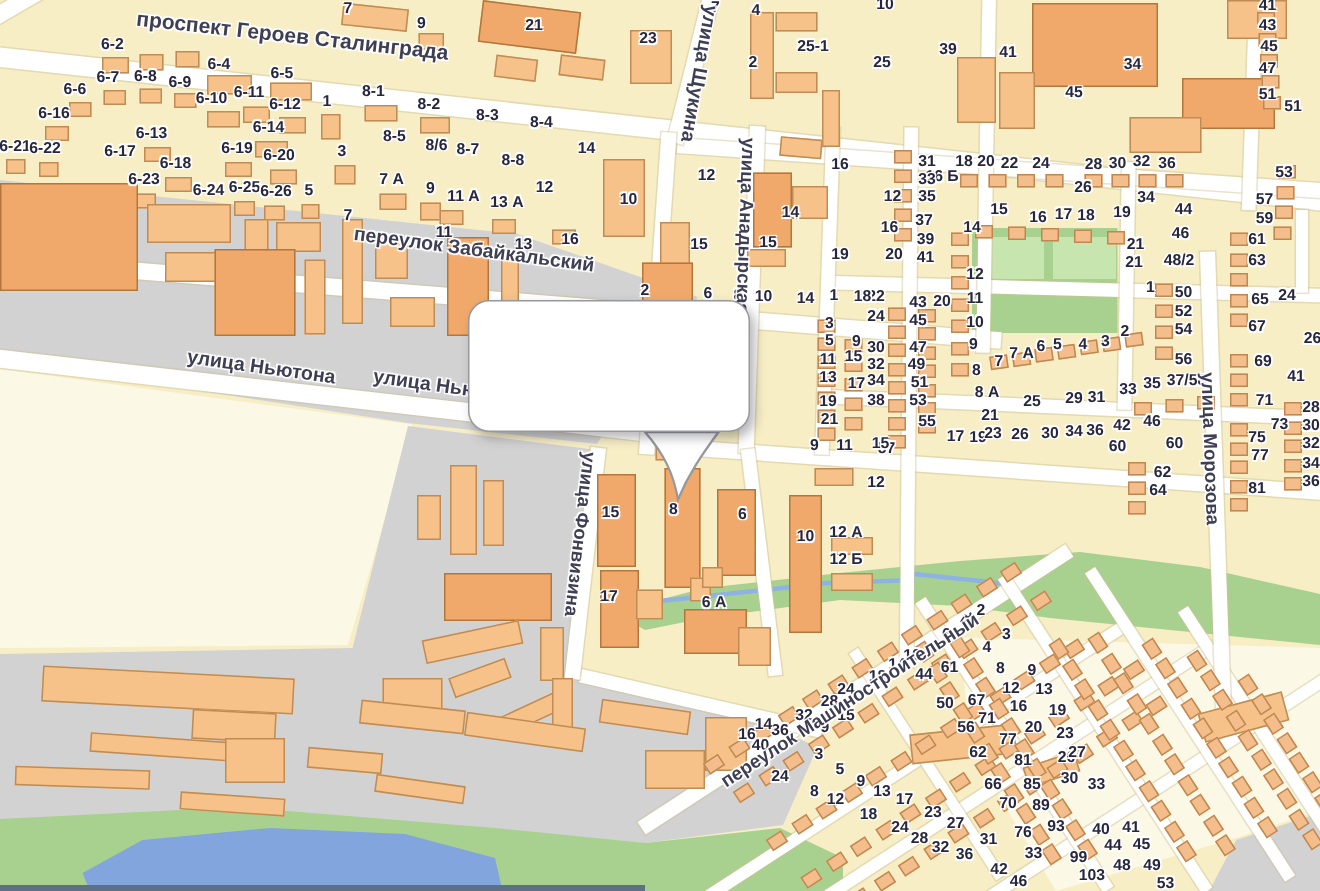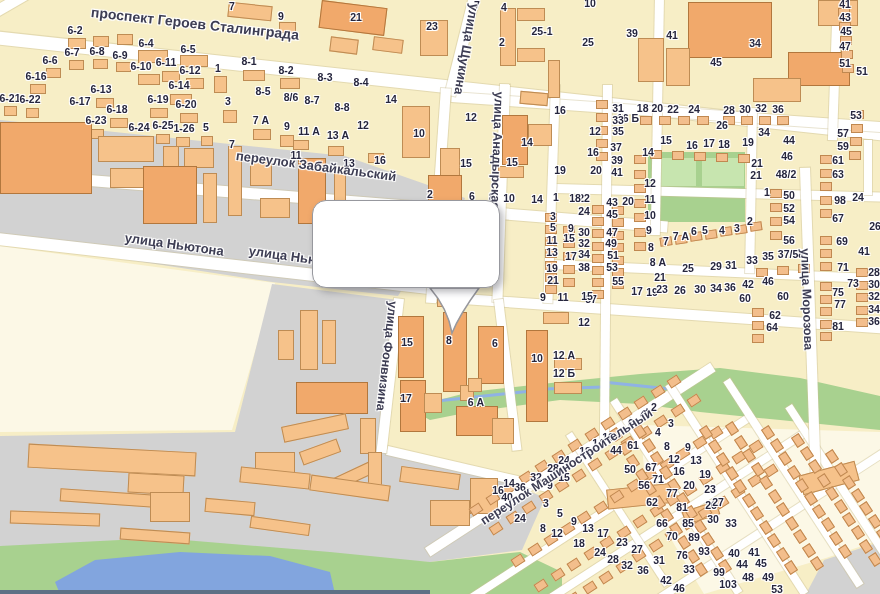--- a/index.html
+++ b/index.html
@@ -449,21 +449,21 @@
       <div class="num" style="left: 30px; top: 99px; color: rgb(38, 38, 62);">6-22</div>
       <div class="num" style="left: 101px; top: 89px; color: rgb(38, 38, 62);">6-13</div>
       <div class="num" style="left: 80px; top: 101px; color: rgb(38, 38, 62);">6-17</div>
       <div class="num" style="left: 158px; top: 99px; color: rgb(38, 38, 62);">6-19</div>
       <div class="num" style="left: 186px; top: 104px; color: rgb(38, 38, 62);">6-20</div>
       <div class="num" style="left: 228px; top: 101px; color: rgb(38, 38, 62);">3</div>
       <div class="num" style="left: 117px; top: 109px; color: rgb(38, 38, 62);">6-18</div>
       <div class="num" style="left: 96px; top: 120px; color: rgb(38, 38, 62);">6-23</div>
       <div class="num" style="left: 139px; top: 127px; color: rgb(38, 38, 62);">6-24</div>
       <div class="num" style="left: 163px; top: 125px; color: rgb(38, 38, 62);">6-25</div>
-      <div class="num" style="left: 184px; top: 128px; color: rgb(38, 38, 62);">1-26</div>
+      <div class="num" style="left: 184px; top: 128px; color: rgb(38, 38, 62);">6-26</div>
       <div class="num" style="left: 206px; top: 127px; color: rgb(38, 38, 62);">5</div>
       <div class="num" style="left: 261px; top: 120px; color: rgb(38, 38, 62);">7 А</div>
       <div class="num" style="left: 287px; top: 126px; color: rgb(38, 38, 62);">9</div>
       <div class="num" style="left: 232px; top: 6px; color: rgb(38, 38, 62);">7</div>
       <div class="num" style="left: 281px; top: 16px; color: rgb(38, 38, 62);">9</div>
       <div class="num" style="left: 232px; top: 144px; color: rgb(38, 38, 62);">7</div>
       <div class="num" style="left: 296px; top: 155px; color: rgb(38, 38, 62);">11</div>
       <div class="num" style="left: 349px; top: 163px; color: rgb(38, 38, 62);">13</div>
       <div class="num" style="left: 380px; top: 160px; color: rgb(38, 38, 62);">16</div>
       <div class="num" style="left: 466px; top: 163px; color: rgb(38, 38, 62);">15</div>
@@ -577,21 +577,21 @@
       <div class="num" style="left: 662px; top: 289px; color: rgb(38, 38, 62);">23</div>
       <div class="num" style="left: 680px; top: 290px; color: rgb(38, 38, 62);">26</div>
       <div class="num" style="left: 700px; top: 289px; color: rgb(38, 38, 62);">30</div>
       <div class="num" style="left: 716px; top: 288px; color: rgb(38, 38, 62);">34</div>
       <div class="num" style="left: 730px; top: 287px; color: rgb(38, 38, 62);">36</div>
       <div class="num" style="left: 748px; top: 284px; color: rgb(38, 38, 62);">42</div>
       <div class="num" style="left: 768px; top: 281px; color: rgb(38, 38, 62);">46</div>
       <div class="num" style="left: 745px; top: 298px; color: rgb(38, 38, 62);">60</div>
       <div class="num" style="left: 838px; top: 160px; color: rgb(38, 38, 62);">61</div>
       <div class="num" style="left: 838px; top: 174px; color: rgb(38, 38, 62);">63</div>
-      <div class="num" style="left: 840px; top: 200px; color: rgb(38, 38, 62);">98</div>
+      <div class="num" style="left: 840px; top: 200px; color: rgb(38, 38, 62);">65</div>
       <div class="num" style="left: 858px; top: 197px; color: rgb(38, 38, 62);">24</div>
       <div class="num" style="left: 838px; top: 218px; color: rgb(38, 38, 62);">67</div>
       <div class="num" style="left: 842px; top: 241px; color: rgb(38, 38, 62);">69</div>
       <div class="num" style="left: 864px; top: 251px; color: rgb(38, 38, 62);">41</div>
       <div class="num" style="left: 843px; top: 267px; color: rgb(38, 38, 62);">71</div>
       <div class="num" style="left: 853px; top: 283px; color: rgb(38, 38, 62);">73</div>
       <div class="num" style="left: 838px; top: 292px; color: rgb(38, 38, 62);">75</div>
       <div class="num" style="left: 840px; top: 304px; color: rgb(38, 38, 62);">77</div>
       <div class="num" style="left: 838px; top: 326px; color: rgb(38, 38, 62);">81</div>
       <div class="num" style="left: 875px; top: 226px; color: rgb(38, 38, 62);">26</div>

